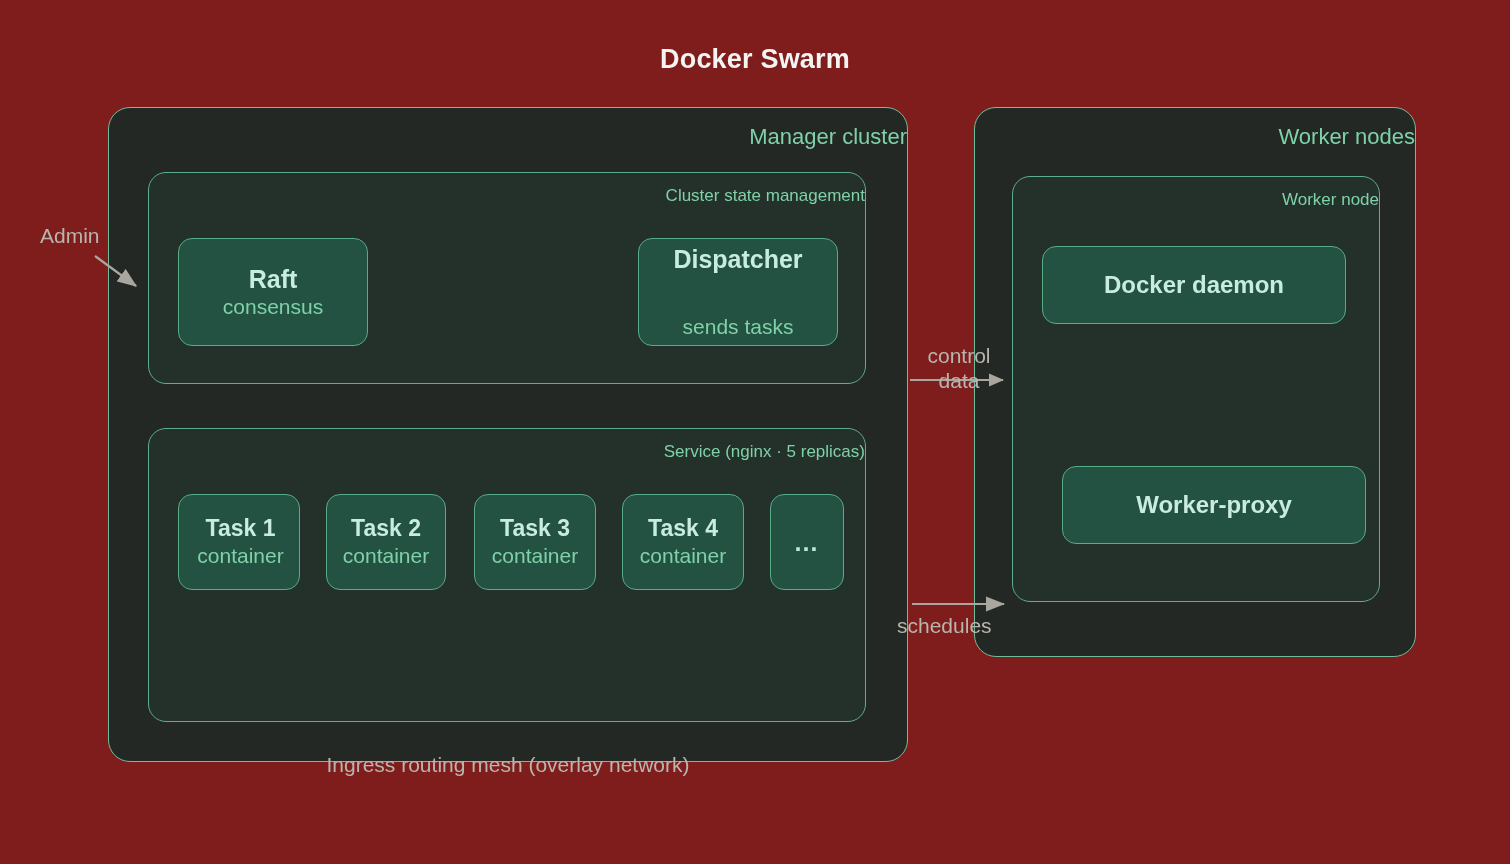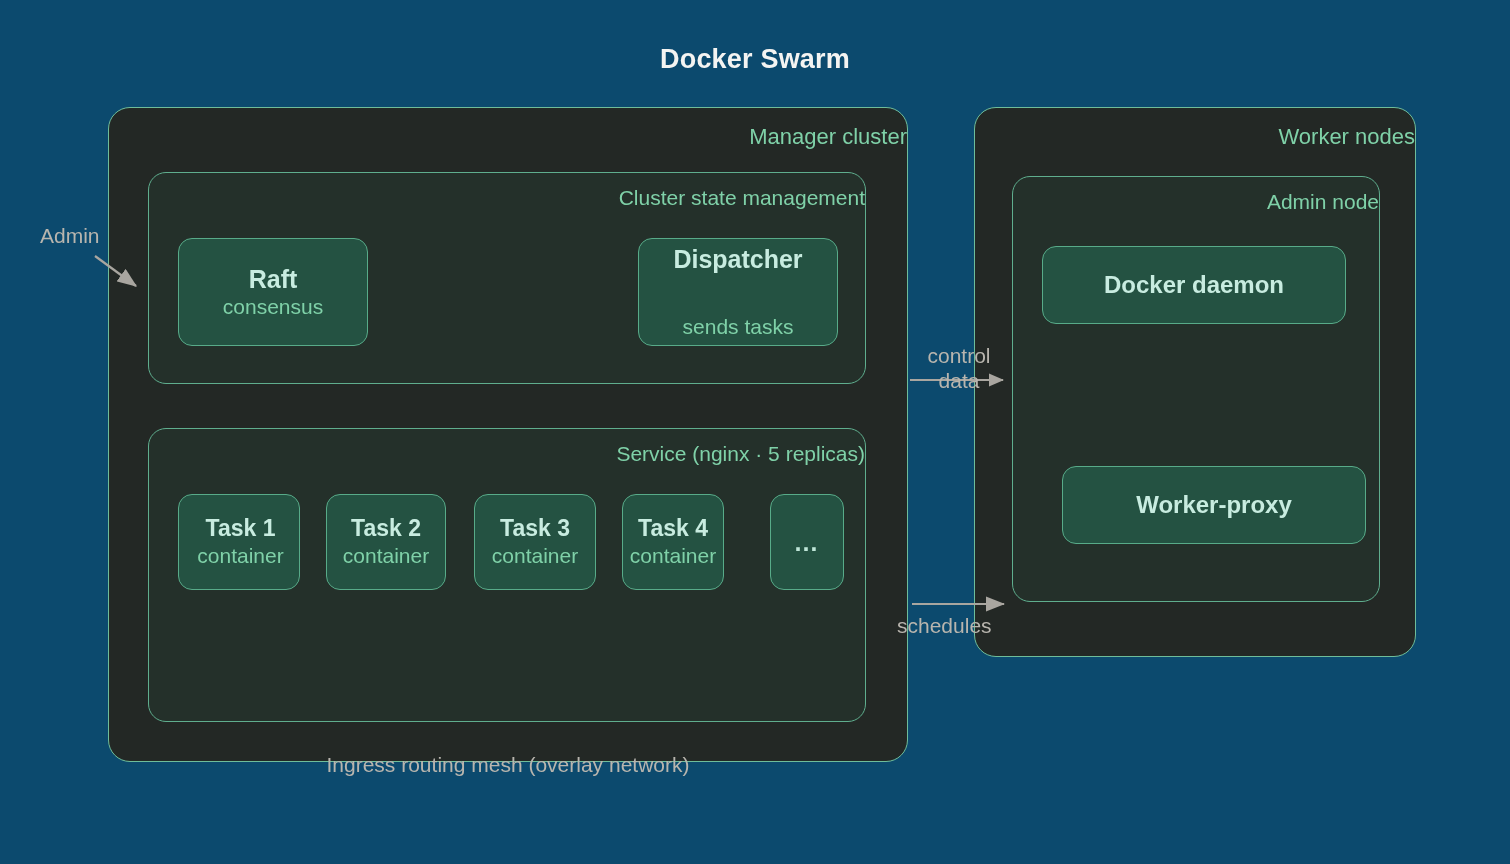--- a/index.html
+++ b/index.html
@@ -9,21 +9,21 @@
     background: #262625;
   }
   body {
     font-family: "Liberation Sans", sans-serif;
     -webkit-font-smoothing: antialiased;
   }
   #stage {
     position: relative;
     width: 1510px;
     height: 864px;
-    background: #0c4a6e;
+    background: #7f1d1d;
     overflow: hidden;
   }
 
   
   .diagram-title {
     position: absolute;
     left: 0;
     top: 44px;
     width: 1510px;
     text-align: center;
@@ -52,21 +52,21 @@
     top: 16px;
     width: 100%;
     text-align: right;
     color: #7fd1a8;
     font-size: 22px;
     font-weight: normal;
     white-space: nowrap;
   }
   .panel.level2 > .panel-label {
     top: 13px;
-    font-size: 21px;
+    font-size: 17px;
     color: #7fd1a8;
   }
 
   
   .node {
     position: absolute;
     box-sizing: border-box;
     background: #245242;
     border: 1.3px solid #58ab89;
     border-radius: 14px;
@@ -159,35 +159,35 @@
   <div class="node task" style="left:326px; top:494px; width:120px; height:96px;">
     <div class="node-title">Task 2</div>
     <div class="node-sub">container</div>
   </div>
 
   <div class="node task" style="left:474px; top:494px; width:122px; height:96px;">
     <div class="node-title">Task 3</div>
     <div class="node-sub">container</div>
   </div>
 
-  <div class="node task" style="left:622px; top:494px; width:102px; height:96px;">
+  <div class="node task" style="left:622px; top:494px; width:122px; height:96px;">
     <div class="node-title">Task 4</div>
     <div class="node-sub">container</div>
   </div>
 
   <div class="node task ellipsis" style="left:770px; top:494px; width:74px; height:96px;">
     <div class="node-title">…</div>
   </div>
 
   <div class="panel" style="left:974px; top:107px; width:442px; height:550px;">
     <div class="panel-label">Worker nodes</div>
   </div>
 
   <div class="panel level2" style="left:1012px; top:176px; width:368px; height:426px;">
-    <div class="panel-label">Admin node</div>
+    <div class="panel-label">Worker node</div>
   </div>
 
   <div class="node wide" style="left:1042px; top:246px; width:304px; height:78px;">
     <div class="node-title">Docker daemon</div>
   </div>
 
 
   <div class="node wide" style="left:1042px; top:466px; width:304px; height:78px;margin-left:20px;">
     <div class="node-title">Worker-proxy</div>
   </div>

